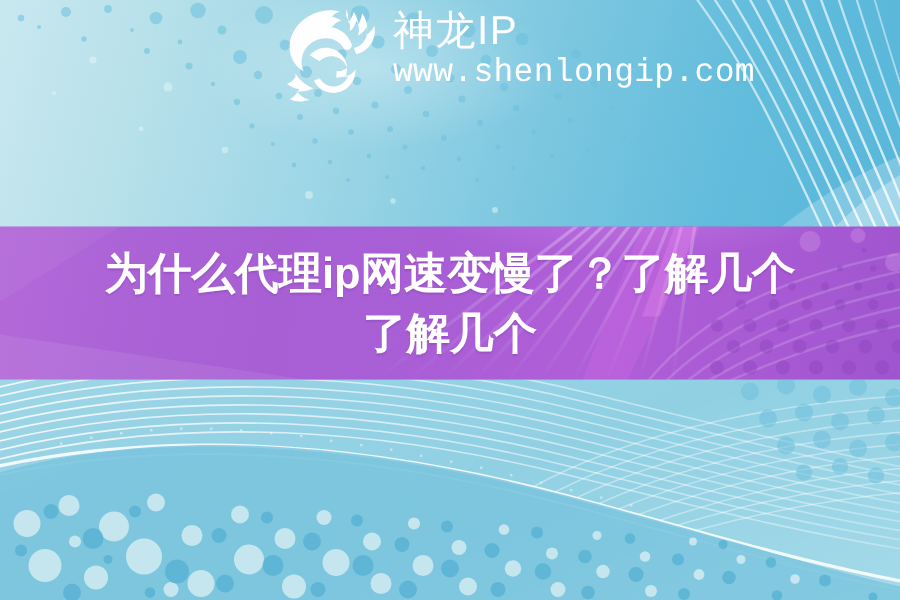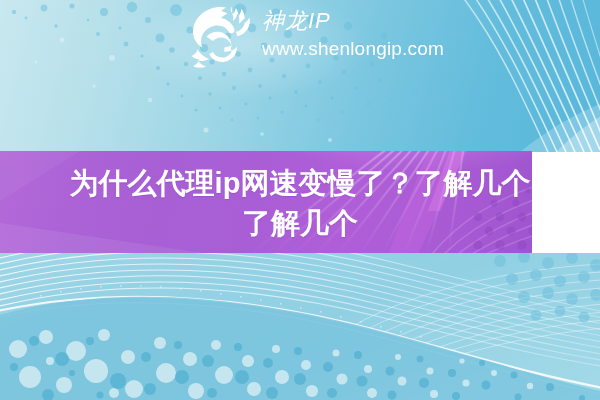--- a/index.html
+++ b/index.html
@@ -51,46 +51,45 @@
     width: 70px;
     height: 68px;
     flex: 0 0 auto;
     margin-top: 1px;
   }
   .logo-text-block {
     margin-left: 6px;
     padding-top: 3px;
   }
   .logo-title {
-    font-size: 22px;
+    font-size: 27px;
     font-weight: 500;
     color: #ffffff;
     line-height: 31px;
     letter-spacing: 1px;
     font-family: "Liberation Sans", "DejaVu Sans", sans-serif;
     white-space: nowrap;
-    font-style: italic;
   }
   .logo-url {
-    font-size: 19px;
+    font-size: 22px;
     font-weight: 400;
     color: #ffffff;
     line-height: 24px;
     letter-spacing: 0.2px;
     margin-top: 1px;
-    font-family: Liberation Sans, sans-serif;
+    font-family: Liberation Mono, monospace;
     white-space: nowrap;
   }
 
   
   .title-band {
     position: absolute;
     left: 0;
     top: 151px;
-    width: 532px;
+    width: 600px;
     height: 103px;
     background: linear-gradient(100deg,
        #b469d8 0%,
        #ab63d6 14%,
        #a85fd4 30%,
        #a95ed6 48%,
        #b05ed8 66%,
        #a95bd4 82%,
        #9f55cf 100%);
     overflow: hidden;

